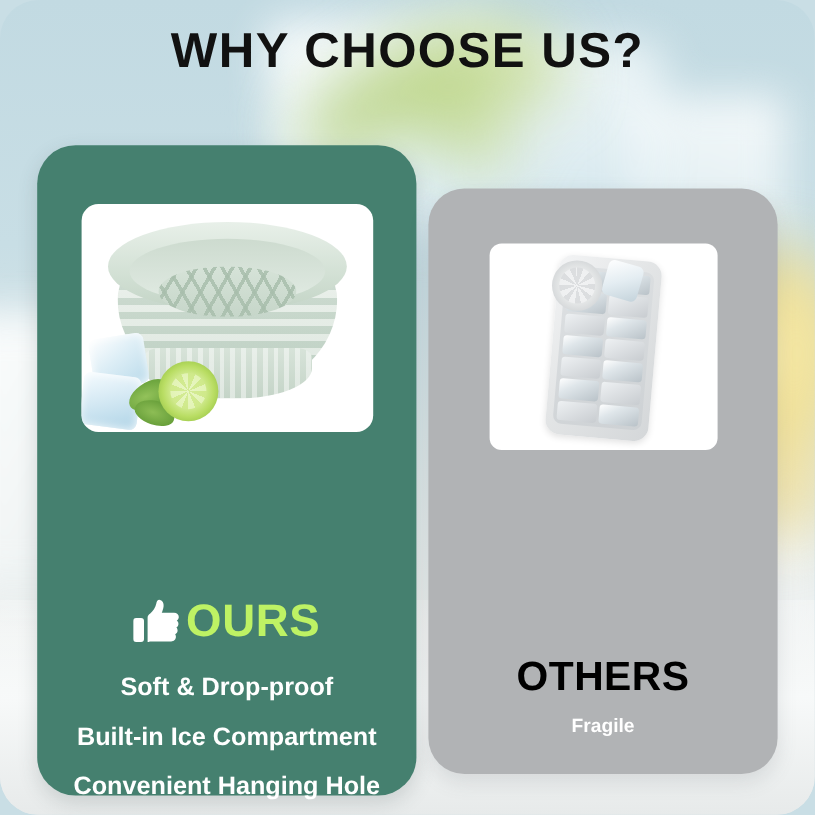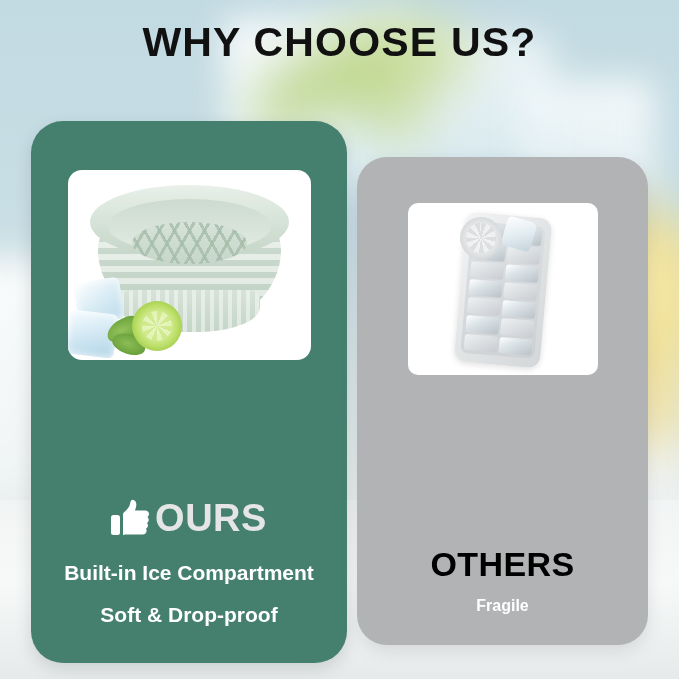--- a/index.html
+++ b/index.html
@@ -1,21 +1,21 @@
 <!DOCTYPE html>
 <html><head>
 <meta charset="utf-8">
 <style>
   html,body{margin:0;padding:0;}
   body{
     width:679px;height:679px;overflow:hidden;
     font-family:"Liberation Sans", sans-serif;
     background:#c9dee5;
   }
-  #stage{position:relative;width:679px;height:679px;overflow:hidden;}
+  #stage{position:relative;width:679px;height:679px;overflow:hidden;border-radius:32px;}
 
   
   .bg-base{
     position:absolute;inset:0;
     background:
       linear-gradient(180deg,#c2dae2 0%,#c8dee5 30%,#dfe9ea 58%,#eef1f0 78%,#e9ecec 100%);
   }
   .bg-blurlayer{position:absolute;inset:-40px;filter:blur(17px);}
   .bg-blurlayer2{position:absolute;inset:-40px;filter:blur(26px);}
 
@@ -157,21 +157,21 @@
   .tray-lemon{position:absolute;left:52px;top:14px;width:42px;height:42px;border-radius:50%;
     background:radial-gradient(circle,#fafbfb 0%,#e8eaea 45%,#d2d5d7 78%,#f4f5f5 100%);}
   .tray-lemon-seg{position:absolute;left:58px;top:20px;width:30px;height:30px;border-radius:50%;
     background:repeating-conic-gradient(#dadcde 0deg 20deg,#f0f1f2 20deg 42deg);opacity:.9;}
 
   
   .head-row{position:absolute;left:0;width:100%;display:flex;align-items:center;justify-content:center;}
   .head-ours{top:378px;}
   .thumb-icon{width:40px;height:38px;margin-right:4px;display:block;}
   .head-text{
-    color:#e5e5e5;font-size:38px;font-weight:bold;letter-spacing:.5px;line-height:1;
+    color:#bef264;font-size:38px;font-weight:bold;letter-spacing:.5px;line-height:1;
     font-family:"Liberation Sans", sans-serif;
   }
   .head-others{position:absolute;left:0;top:388px;width:100%;text-align:center;
     color:#000000;font-size:34px;font-weight:bold;letter-spacing:.4px;
     font-family:"Liberation Sans", sans-serif;}
 
   .feat-list{position:absolute;left:0;width:100%;text-align:center;}
   .feat-ours{top:440px;}
   .feat-others{top:440px;}
   .feat{
@@ -227,22 +227,23 @@
 
     <div class="head-row head-ours">
       <svg class="thumb-icon" viewBox="0 0 40 38">
         <rect x="0" y="16" width="9" height="20" rx="2.5" fill="#ffffff"></rect>
         <path d="M12 36V15.5C12 14 13 13.2 14.2 12.2C16.4 10.4 18.6 7.5 19.2 4.2C19.6 1.8 20.6 0.6 22.2 0.9C24.6 1.3 25.6 3.6 25.3 6.4C25.1 8.3 24.4 10.2 23.8 11.6H34C36.4 11.6 38 13.1 38 15.1C38 16.4 37.3 17.5 36.3 18.1C37.2 18.7 37.7 19.7 37.7 20.9C37.7 22.2 37 23.3 35.9 23.9C36.6 24.5 37 25.4 37 26.5C37 27.9 36.2 29 35 29.6C35.4 30.2 35.6 30.9 35.6 31.7C35.6 33.9 33.9 35.6 31.6 35.6H14C13 36 12.6 36 12 36Z" fill="#ffffff"></path>
       </svg>
       <span class="head-text">OURS</span>
     </div>
 
     <div class="feat-list feat-ours">
+      <div class="feat">Soft &amp; Drop-proof</div>
       <div class="feat">Built-in Ice Compartment</div>
-      <div class="feat">Soft &amp; Drop-proof</div>
+      <div class="feat">Convenient Hanging Hole</div>
 
     </div>
   </div>
 
   <div class="card card-others">
 
     <div class="photo-panel photo-others">
       <div class="tray-wrap">
         <div class="tray">
           <div class="tray-inner">

